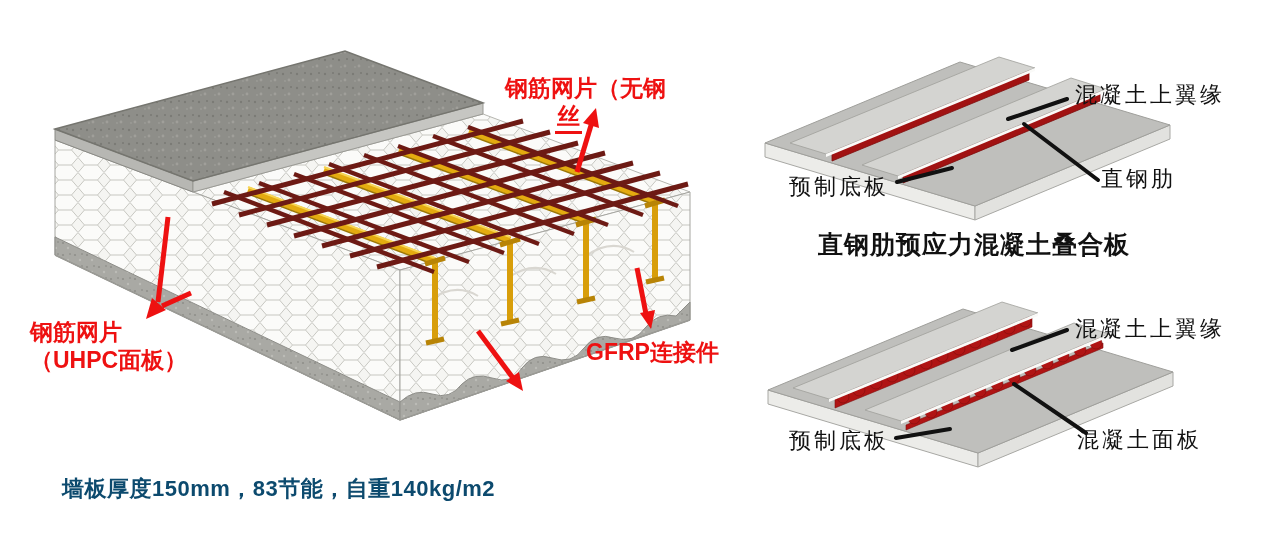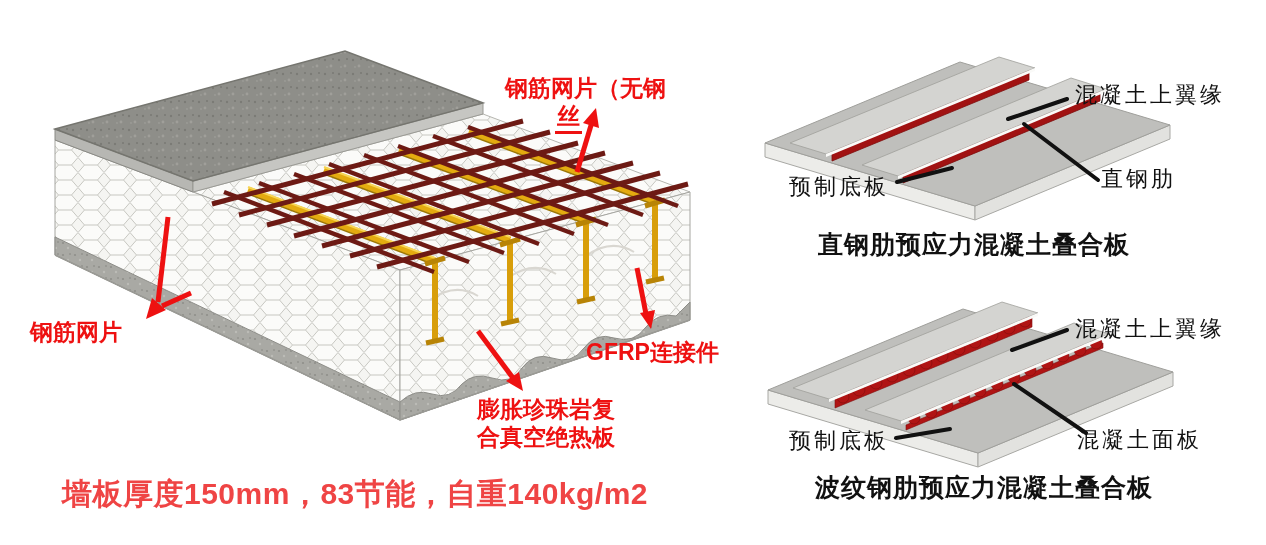--- a/index.html
+++ b/index.html
@@ -4,21 +4,21 @@
 <style>
   html,body{margin:0;padding:0;background:#ffffff;}
   .canvas{position:relative;width:1266px;height:545px;background:#ffffff;overflow:hidden;
           font-family:"Liberation Sans","DejaVu Sans",sans-serif;}
   .art{position:absolute;left:0;top:0;}
   .lbl{position:absolute;white-space:nowrap;line-height:1.22;}
   .lbl-red{color:#ee1111;font-weight:bold;font-size:23px;}
   .lbl-kai{color:#111111;font-family:"Liberation Serif","DejaVu Serif",serif;
            font-weight:400;font-size:22px;letter-spacing:3px;}
   .caption{color:#111111;font-weight:bold;font-size:25px;letter-spacing:1px;}
-  .spec{position:absolute;color:#ef4444;font-weight:bold;font-size:30px;letter-spacing:0.5px;}
+  .spec{position:absolute;color:#0c4a6e;font-weight:bold;font-size:22px;letter-spacing:0.5px;}
   .ul-seg{display:inline-block;border-bottom:3px solid #ee1111;padding:0 2px 1px 2px;}
   .indent{margin-left:50px;}
 </style>
 </head>
 <body>
 
 <div class="canvas">
 
   <svg class="art" width="1266" height="545" viewBox="0 0 1266 545">
     <defs>
@@ -215,34 +215,30 @@
     </g>
   </svg>
 
   <div class="lbl lbl-red" style="left:505px;top:74px;">
     <span>钢筋网片（无钢</span><br>
     <span class="ul-seg indent">丝</span>
   </div>
 
   <div class="lbl lbl-red" style="left:30px;top:318px;">
     <span>钢筋网片</span><br>
+    <span>（UHPC面板）</span>
   </div>
 
   <div class="lbl lbl-red" style="left:586px;top:338px;">GFRP连接件</div>
 
-  <div class="lbl lbl-red" style="left:477px;top:395px;">
-    <span>膨胀珍珠岩复</span><br>
-    <span>合真空绝热板</span>
-  </div>
 
   <div class="spec" style="left:62px;top:474px;">墙板厚度150mm，83节能，自重140kg/m2</div>
 
   <div class="lbl lbl-kai" style="left:1075px;top:82px;">混凝土上翼缘</div>
   <div class="lbl lbl-kai" style="left:789px;top:174px;">预制底板</div>
   <div class="lbl lbl-kai" style="left:1101px;top:166px;">直钢肋</div>
   <div class="lbl caption" style="left:818px;top:229px;">直钢肋预应力混凝土叠合板</div>
 
   <div class="lbl lbl-kai" style="left:1075px;top:316px;">混凝土上翼缘</div>
   <div class="lbl lbl-kai" style="left:789px;top:428px;">预制底板</div>
   <div class="lbl lbl-kai" style="left:1077px;top:427px;">混凝土面板</div>
-  <div class="lbl caption" style="left:815px;top:472px;">波纹钢肋预应力混凝土叠合板</div>
 
 </div>
 
 </body></html>

